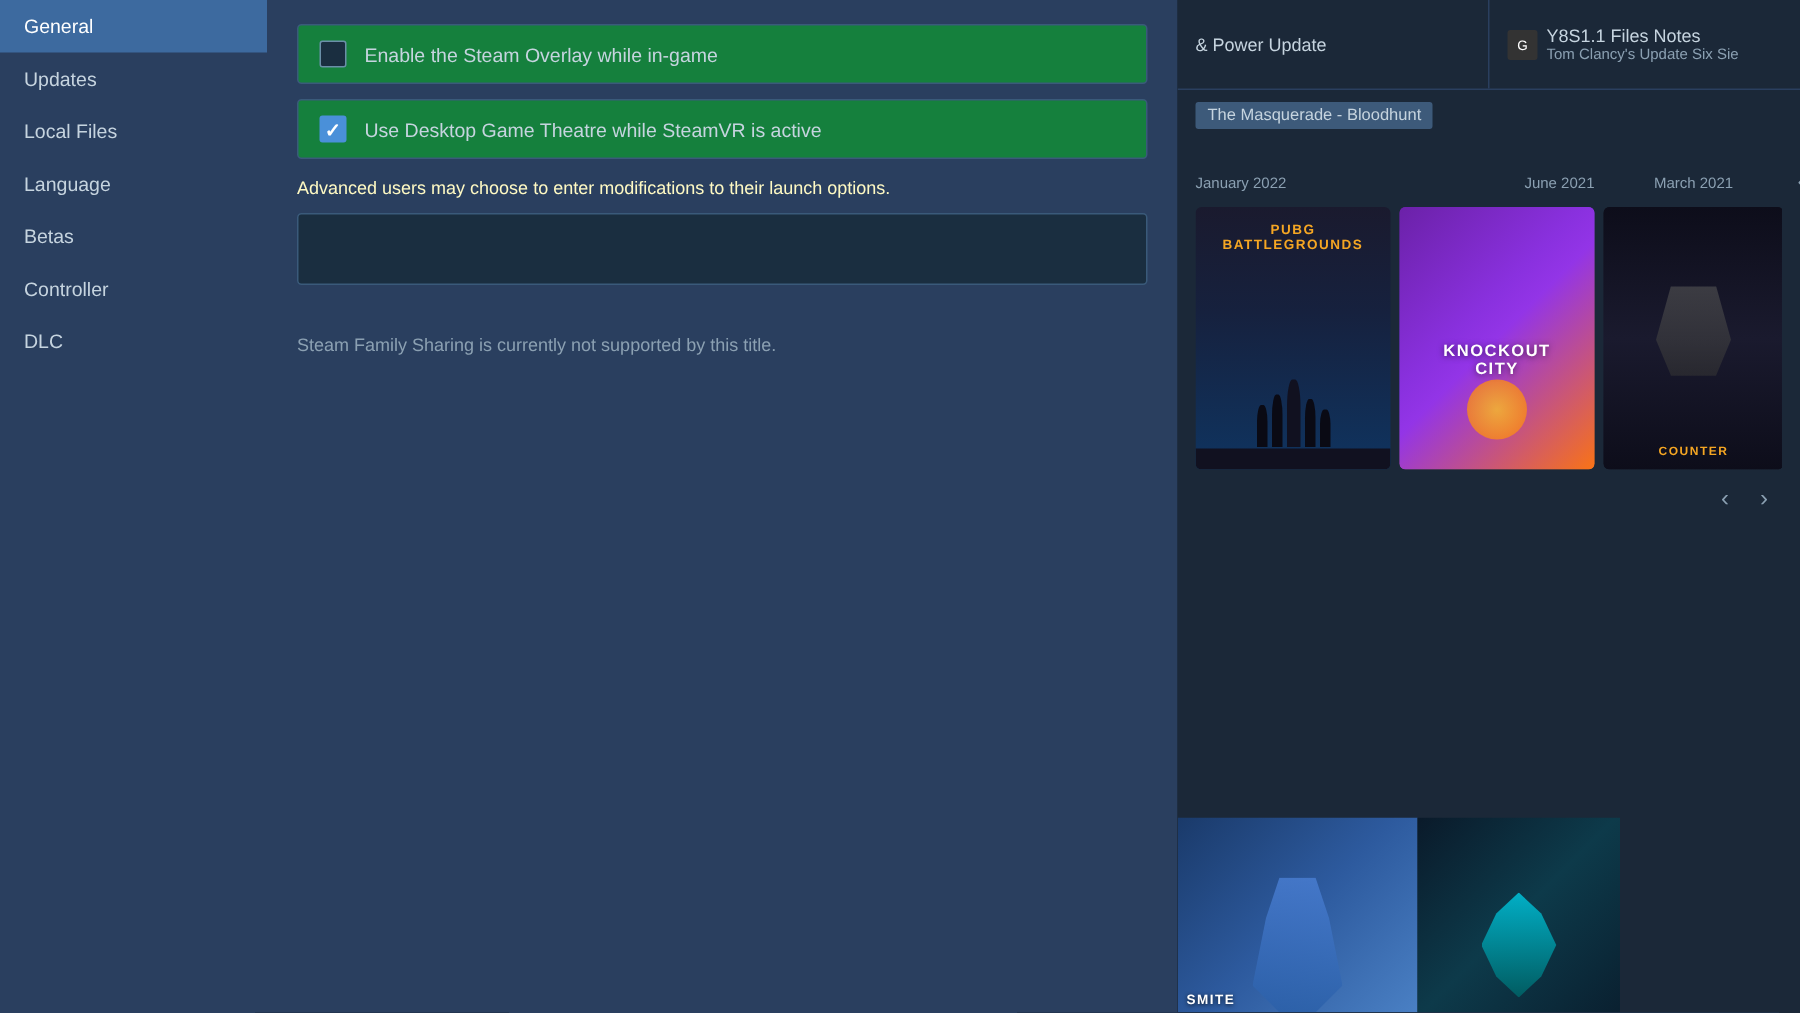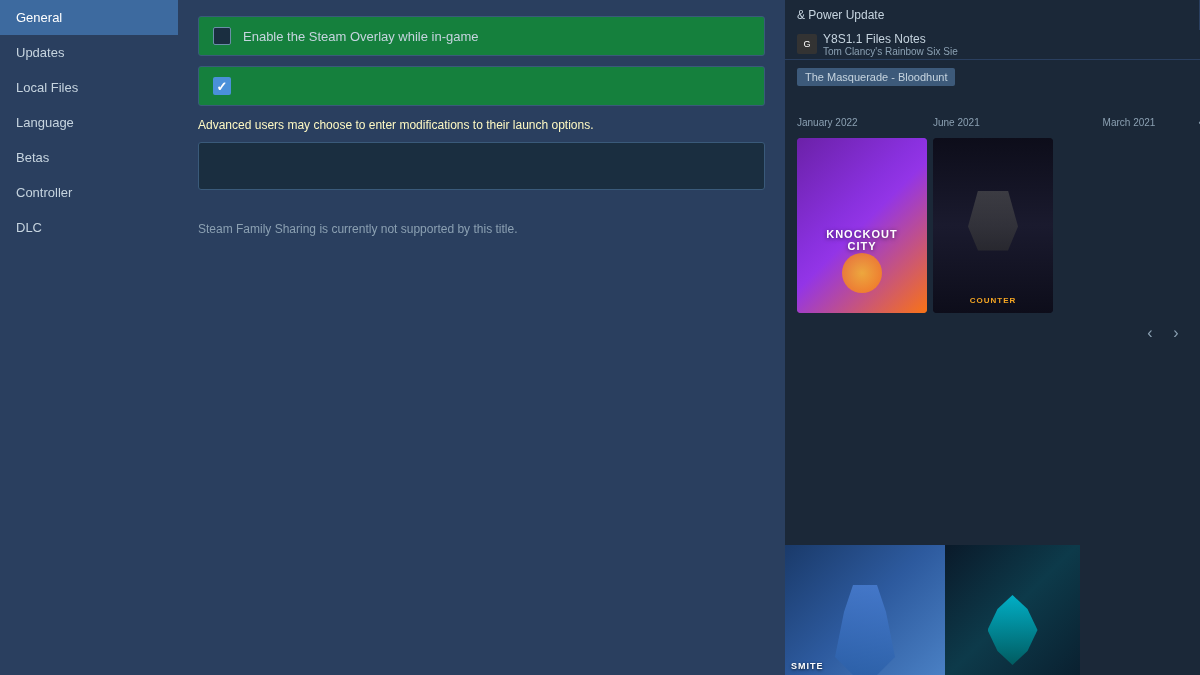--- a/index.html
+++ b/index.html
@@ -125,21 +125,20 @@
       flex-shrink: 0;
       display: flex;
       flex-direction: column;
       overflow: hidden;
     }
 
     .right-top {
       display: flex;
       height: 60px;
       border-bottom: 1px solid #2a3f5f;
-      flex-direction: column;
     }
 
     .right-top-item {
       flex: 1;
       display: flex;
       align-items: center;
       padding: 0 12px;
       font-size: 12px;
       color: #c6d4df;
       border-right: 1px solid #2a3f5f;
@@ -386,20 +385,21 @@
 
   <div class="center-wrapper">
 
     <div class="option-row">
       <div class="checkbox-unchecked"></div>
       <span class="option-label">Enable the Steam Overlay while in-game</span>
     </div>
 
     <div class="option-row">
       <div class="checkbox-checked">✓</div>
+      <span class="option-label">Use Desktop Game Theatre while SteamVR is active</span>
     </div>
 
     <div>
       <div class="section-desc">Advanced users may choose to enter modifications to their launch options.</div>
       <textarea class="launch-input" style=""></textarea>
     </div>
 
     <div class="family-sharing-text">Steam Family Sharing is currently not supported by this title.</div>
 
   </div>
@@ -409,45 +409,58 @@
     <div class="right-top">
       <div class="right-top-item">
         <span style="font-size:12px;color:#c6d4df;">&amp; Power Update</span>
       </div>
       <div class="right-top-item">
         <div class="r6-icon">
           <span>G</span>
         </div>
         <div style="min-width:0;">
           <div class="right-news-title">Y8S1.1 Files Notes</div>
-          <div style="font-size:10px;color:#8ba0b2;white-space:nowrap;overflow:hidden;text-overflow:ellipsis;">Tom Clancy's Rainbow Six Sie</div>
+          <div style="font-size:10px;color:#8ba0b2;white-space:nowrap;overflow:hidden;text-overflow:ellipsis;">Tom Clancy's Update Six Sie</div>
         </div>
       </div>
     </div>
 
     <div class="right-middle">
       <span class="masquerade-tag" style="margin-left:0;">The Masquerade - Bloodhunt</span>
     </div>
 
     <div class="games-carousel-section">
 
       <div style="display:flex;align-items:center;margin-bottom:4px;">
         <div style="flex:1;display:flex;gap:6px;">
           <span style="font-size:10px;color:#8ba0b2;width:130px;text-align:left;">January 2022</span>
-          <span style="font-size:10px;color:#8ba0b2;width:130px;text-align:left;">June 2021</span>
+          <span style="font-size:10px;color:#8ba0b2;width:130px;text-align:right;">June 2021</span>
           <span style="font-size:10px;color:#8ba0b2;width:120px;text-align:center;">March 2021</span>
         </div>
         <div style="display:flex;gap:2px;">
           <div class="carousel-nav">‹</div>
 
         </div>
       </div>
 
       <div class="games-grid">
 
+        <div class="game-card game-card-pubg">
+          <div class="pubg-title">PUBG<br>BATTLEGROUNDS</div>
+
+          <div style="position:absolute;bottom:15px;left:0;right:0;display:flex;justify-content:center;align-items:flex-end;gap:3px;">
+            <div style="width:7px;height:28px;background:#0a0a14;border-radius:40% 40% 0 0;"></div>
+            <div style="width:7px;height:35px;background:#0a0a14;border-radius:40% 40% 0 0;"></div>
+            <div style="width:9px;height:45px;background:#111120;border-radius:40% 40% 0 0;"></div>
+            <div style="width:7px;height:32px;background:#0a0a14;border-radius:40% 40% 0 0;"></div>
+            <div style="width:7px;height:25px;background:#0a0a14;border-radius:40% 40% 0 0;"></div>
+          </div>
+
+          <div style="position:absolute;bottom:0;left:0;right:0;height:14px;background:#111120;"></div>
+        </div>
 
         <div class="game-card game-card-knockout">
           <div style="position:absolute;top:0;left:0;right:0;bottom:0;background:linear-gradient(135deg,#6b21a8,#9333ea,#f97316);opacity:0.9;"></div>
           <div style="position:relative;z-index:1;text-align:center;">
             <div style="font-size:11px;font-weight:bold;color:#fff;letter-spacing:1px;text-shadow:0 1px 4px rgba(0,0,0,0.6);margin-top:28px;">KNOCKOUT</div>
             <div style="font-size:11px;font-weight:bold;color:#fff;letter-spacing:1px;text-shadow:0 1px 4px rgba(0,0,0,0.6);">CITY</div>
           </div>
 
           <div style="position:absolute;bottom:20px;left:50%;transform:translateX(-50%);width:40px;height:40px;background:radial-gradient(circle,#fbbf24,#f97316);border-radius:50%;opacity:0.8;"></div>
         </div>

